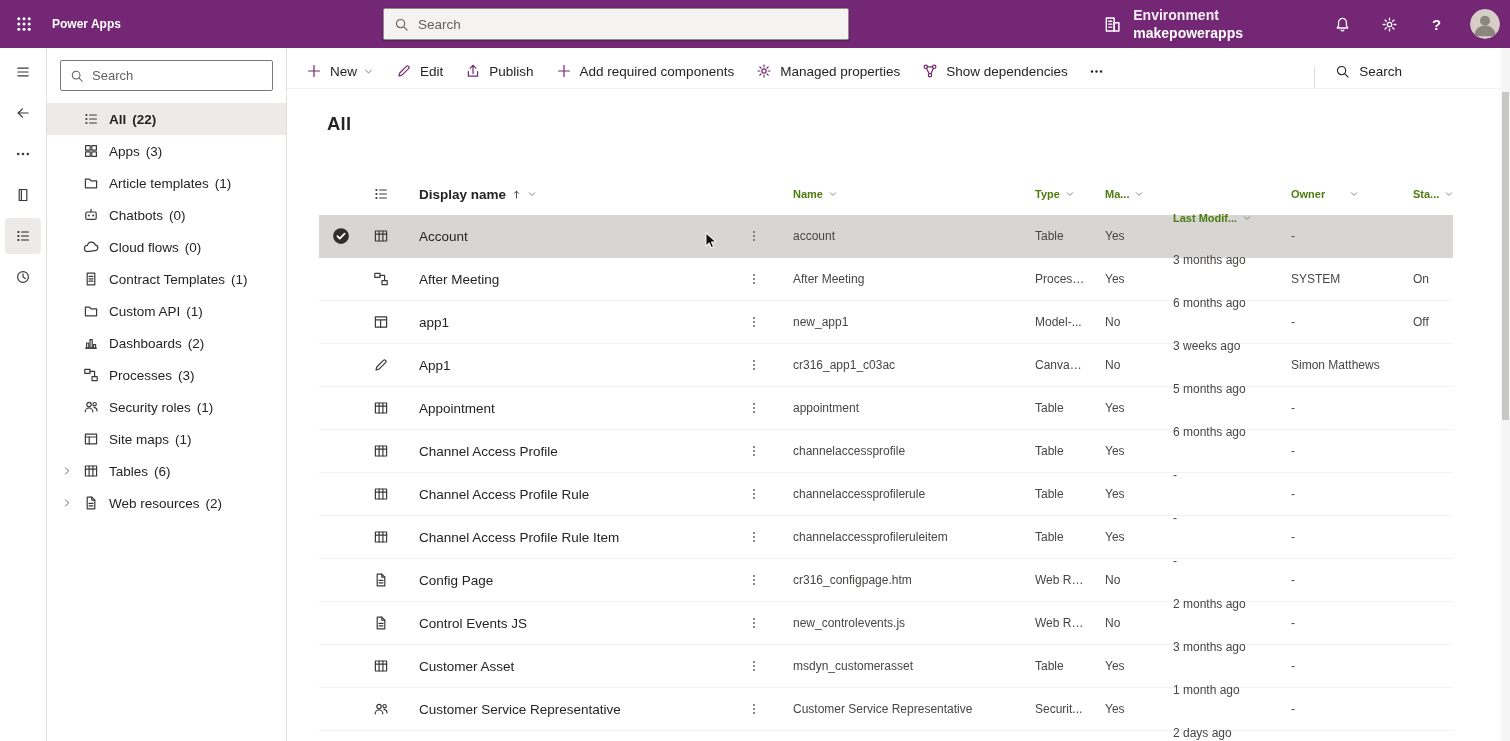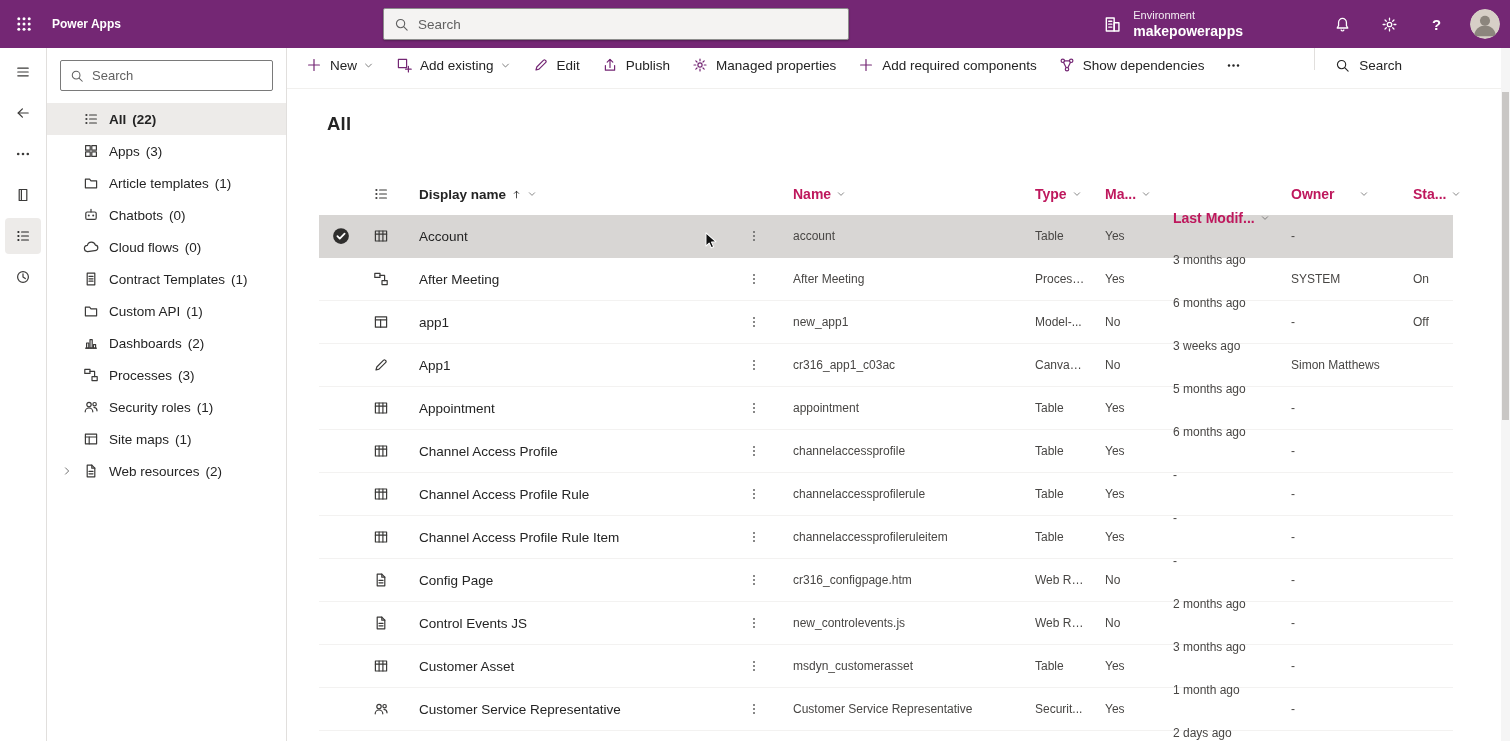--- a/index.html
+++ b/index.html
@@ -17,21 +17,21 @@
   .app-title{font-size:12px;font-weight:600;margin-left:4px;white-space:nowrap;cursor:pointer;}
   .topbar-search{position:absolute;left:383px;top:8px;width:466px;height:32px;background:#f4f3f2;border:1px solid #8d8d8d;border-radius:2px;display:flex;align-items:center;padding:0 10px;color:#616161;box-shadow:0 1px 2px rgba(0,0,0,.28);}
   .topbar-search .icon svg{width:15px;height:15px;}
   .topbar-search input{flex:1;margin-left:9px;border:none;background:transparent;outline:none;font-size:13.5px;font-family:inherit;color:#242424;}
   .topbar-search input::placeholder{color:#616161;}
   .topbar-right{margin-left:auto;display:flex;align-items:center;height:100%;}
   #topbar-buttons{display:contents;}
   .env-btn{display:flex;align-items:center;gap:11px;height:100%;padding:0 16px;margin-right:60px;border:none;background:transparent;color:#fff;cursor:pointer;font-family:inherit;}
   .env-btn .icon svg{width:19px;height:19px;}
   .env-text{display:flex;flex-direction:column;align-items:flex-start;line-height:1.3;}
-  .env-label{font-size:11px;opacity:.92;}
+  .env-label{font-size:14px;opacity:.92;font-weight:bold;}
   .env-name{font-size:14px;font-weight:700;}
   .top-iconbtn{width:47px;height:48px;border:none;background:transparent;color:#fff;display:flex;align-items:center;justify-content:center;cursor:pointer;}
   .top-iconbtn svg{width:17px;height:17px;}
   .avatar-btn{width:50px;height:48px;border:none;background:transparent;display:flex;align-items:center;justify-content:center;cursor:pointer;}
   .avatar{width:30px;height:30px;border-radius:50%;overflow:hidden;display:block;}
   .avatar svg{display:block;width:30px;height:30px;}
 
   
   .workspace{flex:1;display:flex;min-height:0;}
 
@@ -51,38 +51,38 @@
   .nav-item{display:flex;align-items:center;height:32px;padding-left:14px;font-size:13.5px;color:#242424;cursor:pointer;white-space:nowrap;}
   .nav-item.selected{background:var(--sidebar-selected-bg);font-weight:700;}
   .nav-gutter{width:22px;flex:0 0 22px;display:flex;align-items:center;color:#616161;}
   .nav-gutter svg{width:12px;height:12px;}
   .nav-item>.icon{color:#3b3a39;margin-right:10px;}
   .nav-item>.icon svg{width:16px;height:16px;}
   .nav-count{margin-left:6px;}
 
   
   .main{flex:1;display:flex;flex-direction:column;min-width:0;background:#fff;}
-  .commandbar{height:41px;flex:0 0 41px;display:flex;align-items:flex-start;padding:0 8px;border-bottom:1px solid #f1f0ee;}
+  .commandbar{height:41px;flex:0 0 41px;display:flex;align-items:flex-end;padding:0 8px;border-bottom:1px solid #f1f0ee;}
   .cmd-btn{display:flex;align-items:center;gap:8px;height:34px;padding:0 11px;border:none;background:transparent;font-family:inherit;font-size:13.5px;color:#242424;cursor:pointer;border-radius:2px;white-space:nowrap;}
   .cmd-btn .cicon{color:var(--brand);}
   .cmd-btn .cicon svg{width:16px;height:16px;}
   .cmd-btn .cchev{color:#616161;margin-left:-2px;}
   .cmd-btn .cchev svg{width:11px;height:11px;}
   .cmd-overflow{width:36px;justify-content:center;color:#242424;}
   .cmd-overflow svg{width:15px;height:15px;}
   .cmd-spacer{flex:1;}
   .cmd-divider{width:1px;height:22px;background:#e1dfdd;margin:0 8px;}
   .cmd-search{display:flex;align-items:center;gap:9px;height:34px;padding:0 12px;margin-right:88px;border:none;background:transparent;font-size:13.5px;font-family:inherit;color:#242424;cursor:pointer;}
   .cmd-search .icon svg{width:15px;height:15px;}
 
   .content{flex:1;padding:24px 0 0 32px;overflow:hidden;}
   .page-title{font-size:18.5px;font-weight:700;color:#242424;margin-left:8px;letter-spacing:.2px;}
   .grid{margin-top:38px;width:1134px;}
   .thead{display:flex;align-items:center;height:42px;}
-  .th{display:flex;align-items:center;gap:5px;font-size:14px;font-weight:600;color:#be185d;cursor:pointer;white-space:nowrap;overflow:hidden;}
+  .th{display:flex;align-items:center;gap:5px;font-size:11px;font-weight:600;color:#4d7c0f;cursor:pointer;white-space:nowrap;overflow:hidden;}
   .th .hchev{color:#616161;}
   .th .hchev svg{width:10px;height:10px;}
   .sort-icon{color:#242424;}
   .sort-icon svg{width:11px;height:11px;}
   .th-icon{color:#3b3a39;}
   .th-icon svg{width:16px;height:16px;}
 
   .row{display:flex;align-items:center;height:43px;border-bottom:1px solid #f3f2f1;cursor:pointer;}
   .row.selected{background:var(--selected-row-bg);border-bottom-color:transparent;justify-content:space-between;}
   .col-check{width:44px;flex:0 0 44px;display:flex;align-items:center;justify-content:center;}
@@ -401,20 +401,37 @@
       <span class="nav-count">(1)</span>
     </li>
           <li class="nav-item">
       <span class="nav-gutter">
               <svg viewBox="0 0 16 16" width="16" height="16" fill="none" stroke="currentColor" stroke-width="1.2" stroke-linecap="round" stroke-linejoin="round" aria-hidden="true">
                 <path d="M6 3.8L10.2 8L6 12.2"></path>
               </svg>
             </span>
       <span class="icon">
               <svg viewBox="0 0 16 16" width="16" height="16" fill="none" stroke="currentColor" stroke-width="1.2" stroke-linecap="round" stroke-linejoin="round" aria-hidden="true">
+                <rect x="2.4" y="3" width="11.2" height="10"></rect>
+                <line x1="2.4" y1="6.2" x2="13.6" y2="6.2"></line>
+                <line x1="6.1" y1="3" x2="6.1" y2="13"></line>
+                <line x1="9.9" y1="3" x2="9.9" y2="13"></line>
+              </svg>
+            </span>
+      <span class="nav-label">Tables</span>
+      <span class="nav-count">(6)</span>
+    </li>
+          <li class="nav-item">
+      <span class="nav-gutter">
+              <svg viewBox="0 0 16 16" width="16" height="16" fill="none" stroke="currentColor" stroke-width="1.2" stroke-linecap="round" stroke-linejoin="round" aria-hidden="true">
+                <path d="M6 3.8L10.2 8L6 12.2"></path>
+              </svg>
+            </span>
+      <span class="icon">
+              <svg viewBox="0 0 16 16" width="16" height="16" fill="none" stroke="currentColor" stroke-width="1.2" stroke-linecap="round" stroke-linejoin="round" aria-hidden="true">
                 <path d="M4.2 2.2h4.6l3 3v8.6H4.2z"></path>
                 <path d="M8.8 2.2v3h3"></path>
                 <line x1="6" y1="8.4" x2="10" y2="8.4"></line>
                 <line x1="6" y1="10.8" x2="10" y2="10.8"></line>
               </svg>
             </span>
       <span class="nav-label">Web resources</span>
       <span class="nav-count">(2)</span>
     </li>
         </ul>
@@ -432,70 +449,55 @@
       <span class="clabel">New</span>
       <span class="cchev icon">
               <svg viewBox="0 0 16 16" width="16" height="16" fill="none" stroke="currentColor" stroke-width="1.2" stroke-linecap="round" stroke-linejoin="round" aria-hidden="true">
                 <path d="M3.8 6L8 10.2L12.2 6"></path>
               </svg>
             </span>
     </button>
           <button class="cmd-btn">
       <span class="cicon icon">
               <svg viewBox="0 0 16 16" width="16" height="16" fill="none" stroke="currentColor" stroke-width="1.2" stroke-linecap="round" stroke-linejoin="round" aria-hidden="true">
-                <rect x="2.4" y="2.4" width="8.2" height="8.2"></rect>
-                <line x1="12.4" y1="9.4" x2="12.4" y2="15"></line>
-                <line x1="9.6" y1="12.2" x2="15.2" y2="12.2"></line>
-              </svg>
-            </span>
-      <span class="clabel">Add existing</span>
-      <span class="cchev icon">
-              <svg viewBox="0 0 16 16" width="16" height="16" fill="none" stroke="currentColor" stroke-width="1.2" stroke-linecap="round" stroke-linejoin="round" aria-hidden="true">
-                <path d="M3.8 6L8 10.2L12.2 6"></path>
-              </svg>
-            </span>
+                <path d="M3 13l.8-3L10.6 3.2a1.1 1.1 0 0 1 1.6 0l.6.6a1.1 1.1 0 0 1 0 1.6L6 12.2 3 13z"></path>
+              </svg>
+            </span>
+      <span class="clabel">Edit</span>
+
     </button>
           <button class="cmd-btn">
       <span class="cicon icon">
               <svg viewBox="0 0 16 16" width="16" height="16" fill="none" stroke="currentColor" stroke-width="1.2" stroke-linecap="round" stroke-linejoin="round" aria-hidden="true">
-                <path d="M3 13l.8-3L10.6 3.2a1.1 1.1 0 0 1 1.6 0l.6.6a1.1 1.1 0 0 1 0 1.6L6 12.2 3 13z"></path>
-              </svg>
-            </span>
-      <span class="clabel">Edit</span>
+                <path d="M3.4 8.6v4.6h9.2V8.6"></path>
+                <line x1="8" y1="10.4" x2="8" y2="2.6"></line>
+                <path d="M5.2 5.2L8 2.4l2.8 2.8"></path>
+              </svg>
+            </span>
+      <span class="clabel">Publish</span>
 
     </button>
           <button class="cmd-btn">
       <span class="cicon icon">
               <svg viewBox="0 0 16 16" width="16" height="16" fill="none" stroke="currentColor" stroke-width="1.2" stroke-linecap="round" stroke-linejoin="round" aria-hidden="true">
-                <path d="M3.4 8.6v4.6h9.2V8.6"></path>
-                <line x1="8" y1="10.4" x2="8" y2="2.6"></line>
-                <path d="M5.2 5.2L8 2.4l2.8 2.8"></path>
-              </svg>
-            </span>
-      <span class="clabel">Publish</span>
+                <line x1="8" y1="2.6" x2="8" y2="13.4"></line>
+                <line x1="2.6" y1="8" x2="13.4" y2="8"></line>
+              </svg>
+            </span>
+      <span class="clabel">Add required components</span>
 
     </button>
           <button class="cmd-btn">
       <span class="cicon icon">
               <svg viewBox="0 0 16 16" width="16" height="16" fill="none" stroke="currentColor" stroke-width="1.2" stroke-linecap="round" stroke-linejoin="round" aria-hidden="true">
                 <circle cx="8" cy="8" r="2.1"></circle>
                 <path d="M8 2v1.8M8 12.2V14M2 8h1.8M12.2 8H14M3.8 3.8L5 5M11 11l1.2 1.2M12.2 3.8L11 5M5 11l-1.2 1.2"></path>
               </svg>
             </span>
       <span class="clabel">Managed properties</span>
-
-    </button>
-          <button class="cmd-btn">
-      <span class="cicon icon">
-              <svg viewBox="0 0 16 16" width="16" height="16" fill="none" stroke="currentColor" stroke-width="1.2" stroke-linecap="round" stroke-linejoin="round" aria-hidden="true">
-                <line x1="8" y1="2.6" x2="8" y2="13.4"></line>
-                <line x1="2.6" y1="8" x2="13.4" y2="8"></line>
-              </svg>
-            </span>
-      <span class="clabel">Add required components</span>
 
     </button>
           <button class="cmd-btn">
       <span class="cicon icon">
               <svg viewBox="0 0 16 16" width="16" height="16" fill="none" stroke="currentColor" stroke-width="1.2" stroke-linecap="round" stroke-linejoin="round" aria-hidden="true">
                 <circle cx="3.8" cy="3.8" r="1.7"></circle>
                 <circle cx="12.2" cy="3.8" r="1.7"></circle>
                 <circle cx="8" cy="12.2" r="1.7"></circle>
                 <line x1="5.5" y1="3.8" x2="10.5" y2="3.8"></line>
                 <line x1="4.6" y1="5.4" x2="7.2" y2="10.7"></line>

